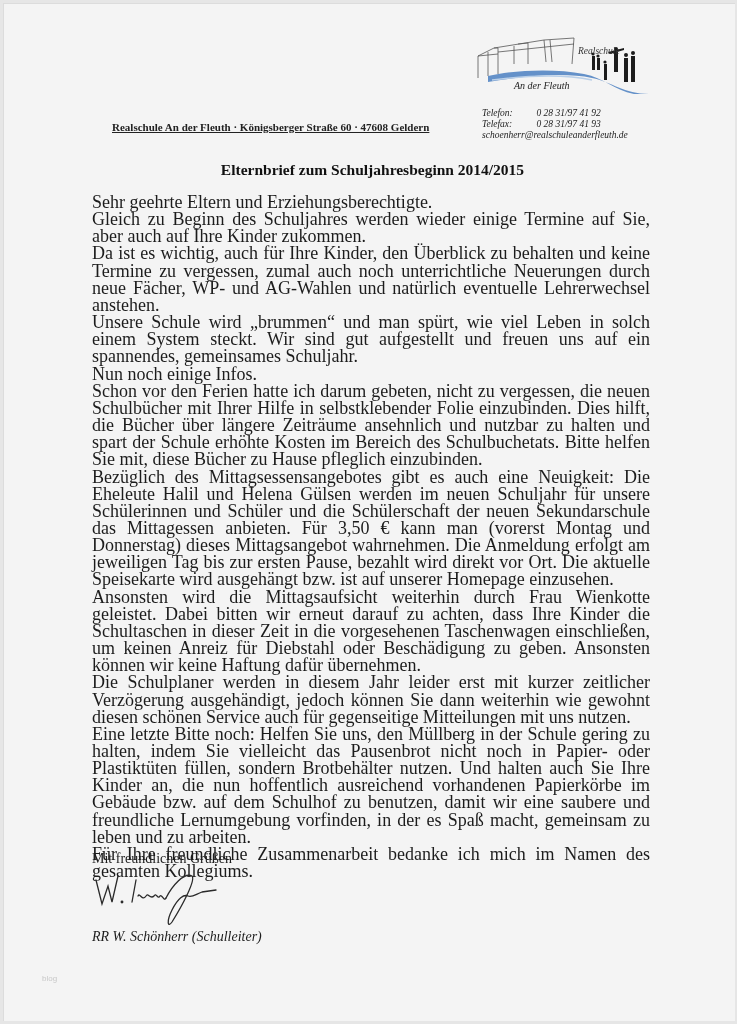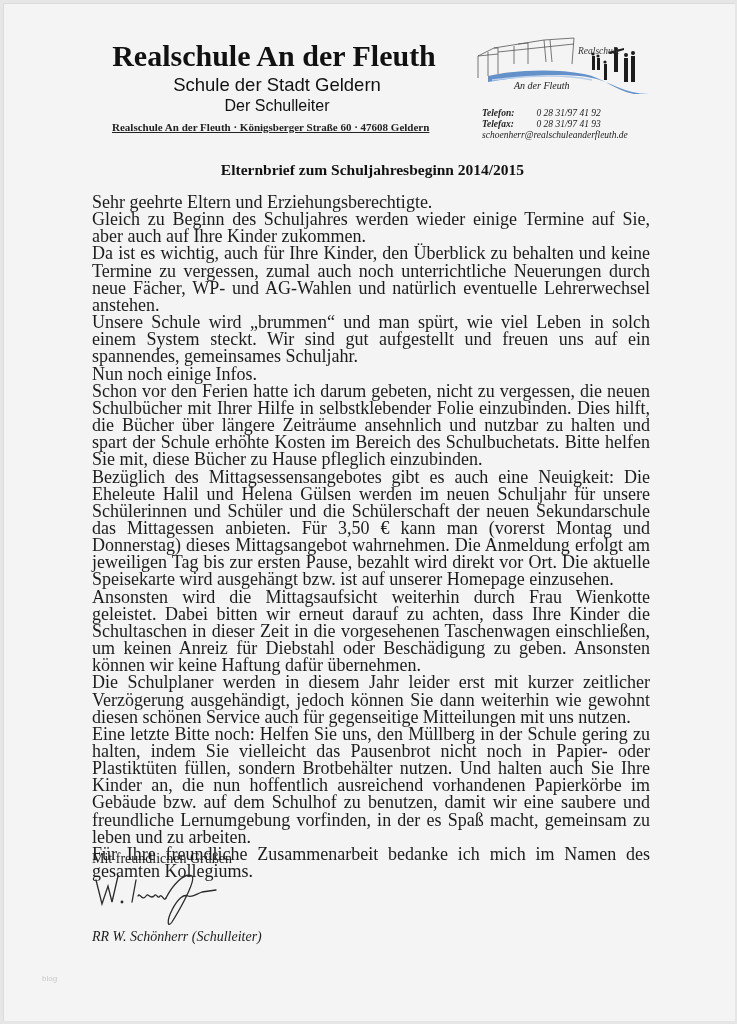--- a/index.html
+++ b/index.html
@@ -45,21 +45,21 @@
   }
   .logo-text-mid {
     position: absolute; left: 510px; top: 76px; font-style: italic;
     font-size: 10px; color: #222;
   }
   .contact {
     position: absolute; left: 478px; top: 104px; font-style: italic;
     font-size: 9.5px; line-height: 11px; color: #222;
   }
   .contact .row { white-space: nowrap; }
-  .contact .lbl { display: inline-block; width: 52px; font-weight: bold; }
+  .contact .lbl { display: inline-block; width: 52px; }
   .letter-title {
     position: absolute; left: 0; top: 157px; width: 737px; text-align: center;
     font-weight: bold; font-size: 15.5px; color: #111;
   }
   .body-text {
     position: absolute; left: 88px; top: 190px; width: 558px;
     font-size: 18px; line-height: 17.15px; text-align: justify; color: #1c1c1c;
   }
   .body-text p { margin: 0; }
   .closing {
@@ -74,25 +74,20 @@
   .watermark {
     position: absolute; left: 38px; top: 970px;
     font-family: "Liberation Sans", sans-serif; font-size: 8px; color: #c9c9c9;
   }
 </style>
 </head>
 <body>
 
 <div class="page">
 
-  <div class="header-left">
-    <div class="school-name">Realschule An der Fleuth</div>
-    <div class="school-sub">Schule der Stadt Geldern</div>
-    <div class="school-role">Der Schulleiter</div>
-  </div>
 
   <div class="address-line">Realschule An der Fleuth · Königsberger Straße 60 · 47608 Geldern</div>
 
   <svg class="logo" viewBox="0 0 175 68" xmlns="http://www.w3.org/2000/svg">
 
     <g stroke="#555" stroke-width="0.8" fill="none">
       <path d="M4 22 L20 14 L70 6 L100 4 L98 30"></path>
       <path d="M4 22 L4 44"></path>
       <path d="M14 18 L14 42"></path>
       <path d="M20 14 L24 14 L24 40"></path>

